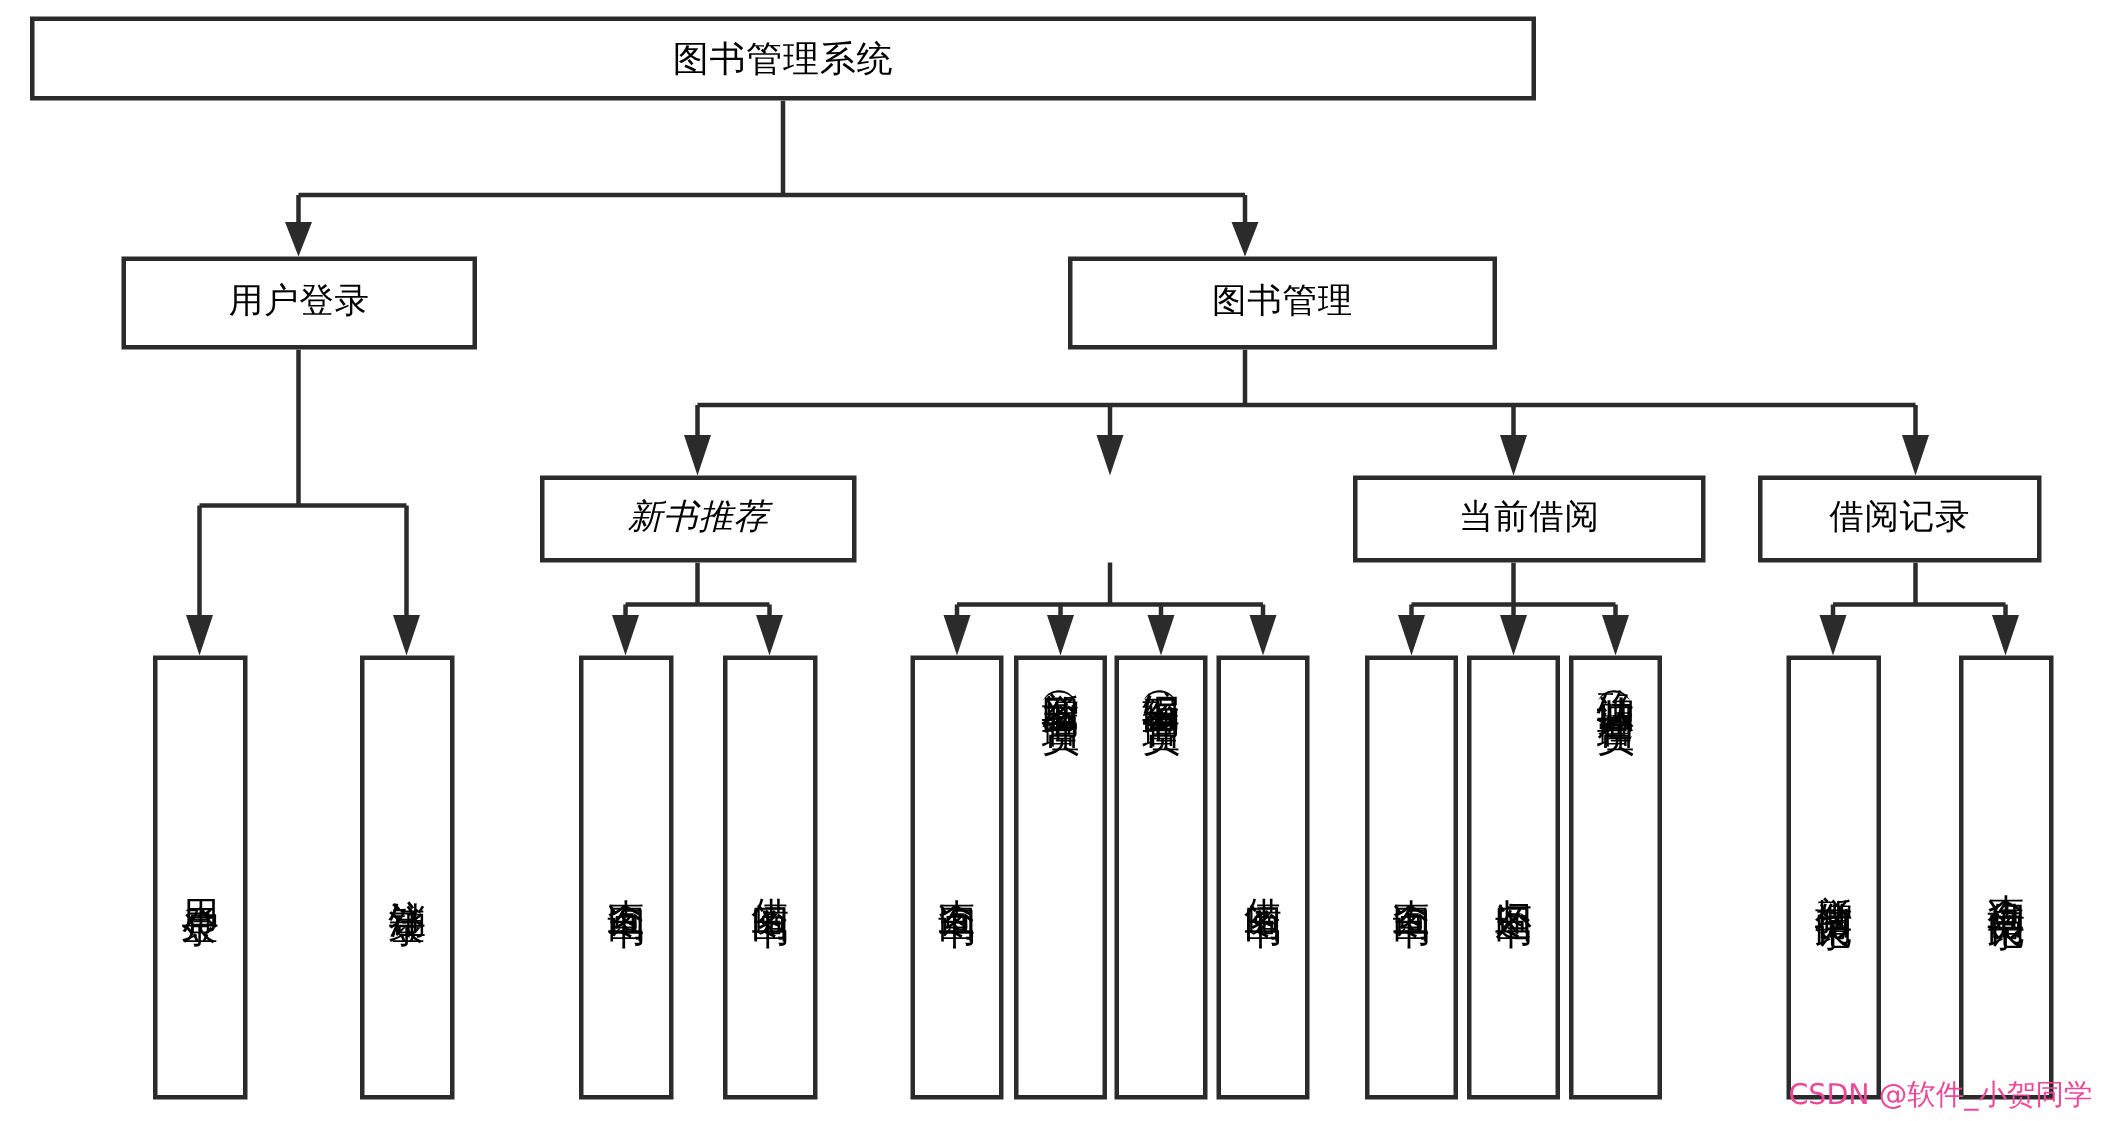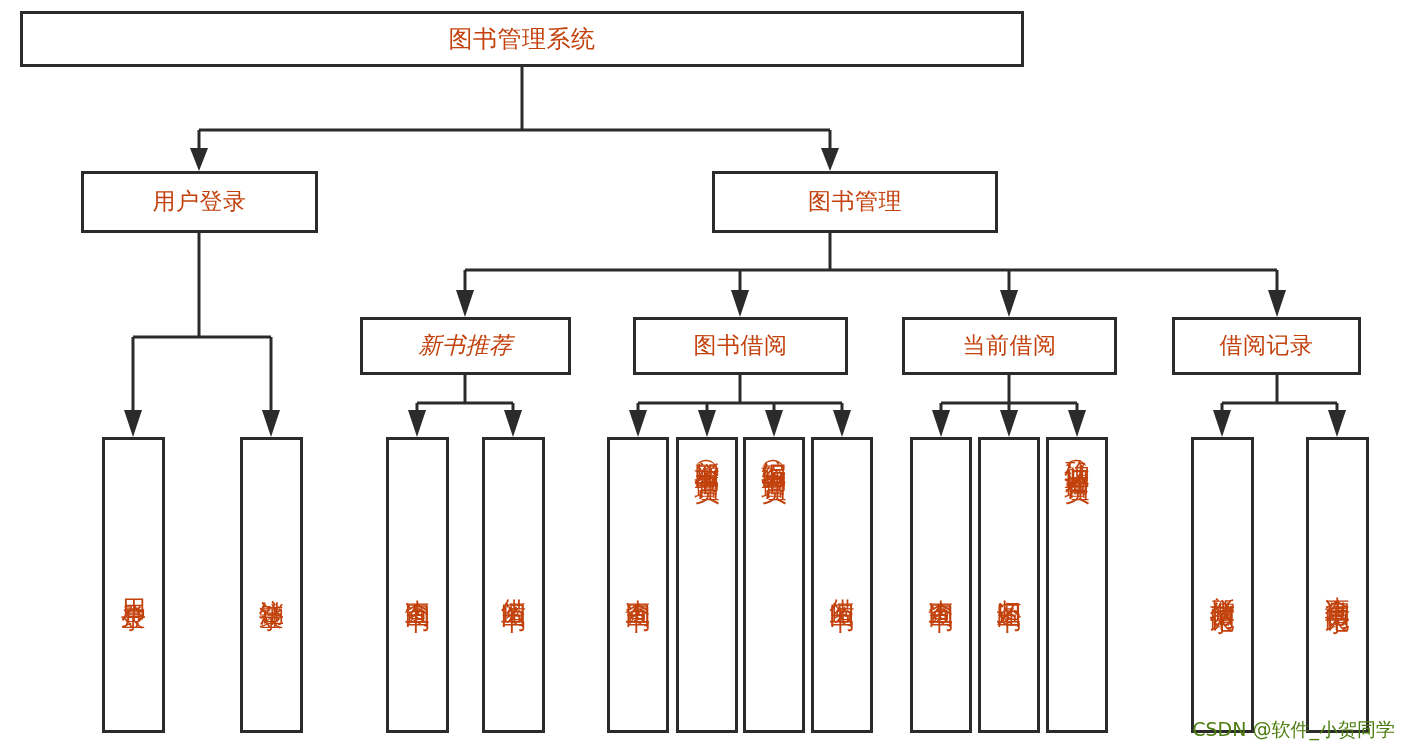--- a/index.html
+++ b/index.html
@@ -38,21 +38,21 @@
     border:3px solid #2b2b2b;
     display:flex;
     align-items:center;
     justify-content:center;
     z-index:2;
   }
   .node .lbl{
     display:block;
     line-height:1.18;
     letter-spacing:0.5px;
-    color:#c2410c;
+    color:#000000;
     white-space:nowrap;
   }
   
   .node.h .lbl{
     font-size:23px;
     writing-mode:horizontal-tb;
   }
   .node.root .lbl{ font-size:24px; }
   
   .node.v{
@@ -68,21 +68,21 @@
     margin:0 auto;
   }
   .node.v.mid{ align-items:center; }
 
   
   #watermark{
     position:absolute;
     right:10px;
     bottom:4px;
     font-size:19px;
-    color:#4d7c0f;
+    color:#ec4899;
     z-index:5;
     white-space:nowrap;
     font-family:"DejaVu Sans","Liberation Sans",sans-serif;
   }
 </style>
 </head>
 <body>
 
 <div id="canvas">
 
@@ -155,24 +155,21 @@
   <div class="node h" style="left:81px; top:171px; width:237px; height:62px;">
     <span class="lbl">用户登录</span>
   </div>
   <div class="node h" style="left:712px; top:171px; width:286px; height:62px;">
     <span class="lbl">图书管理</span>
   </div>
 
   <div class="node h" style="left:360px; top:317px; width:211px; height:58px;font-style:italic;">
     <span class="lbl">新书推荐</span>
   </div>
-  <div class="node h" style="left:633px; top:317px; width:215px; height:58px;">
-    <span class="lbl">图书借阅</span>
-  </div>
-  <div class="node h" style="left:902px; top:317px; width:215px; height:58px;">
+  <div class="node h" style="left:902px; top:317px; width:235px; height:58px;">
     <span class="lbl">当前借阅</span>
   </div>
   <div class="node h" style="left:1172px; top:317px; width:189px; height:58px;">
     <span class="lbl">借阅记录</span>
   </div>
 
   <div class="node v mid" style="left:102px; top:437px; width:63px; height:296px;">
     <span class="lbl">用户登录</span>
   </div>
   <div class="node v mid" style="left:240px; top:437px; width:63px; height:296px;">

